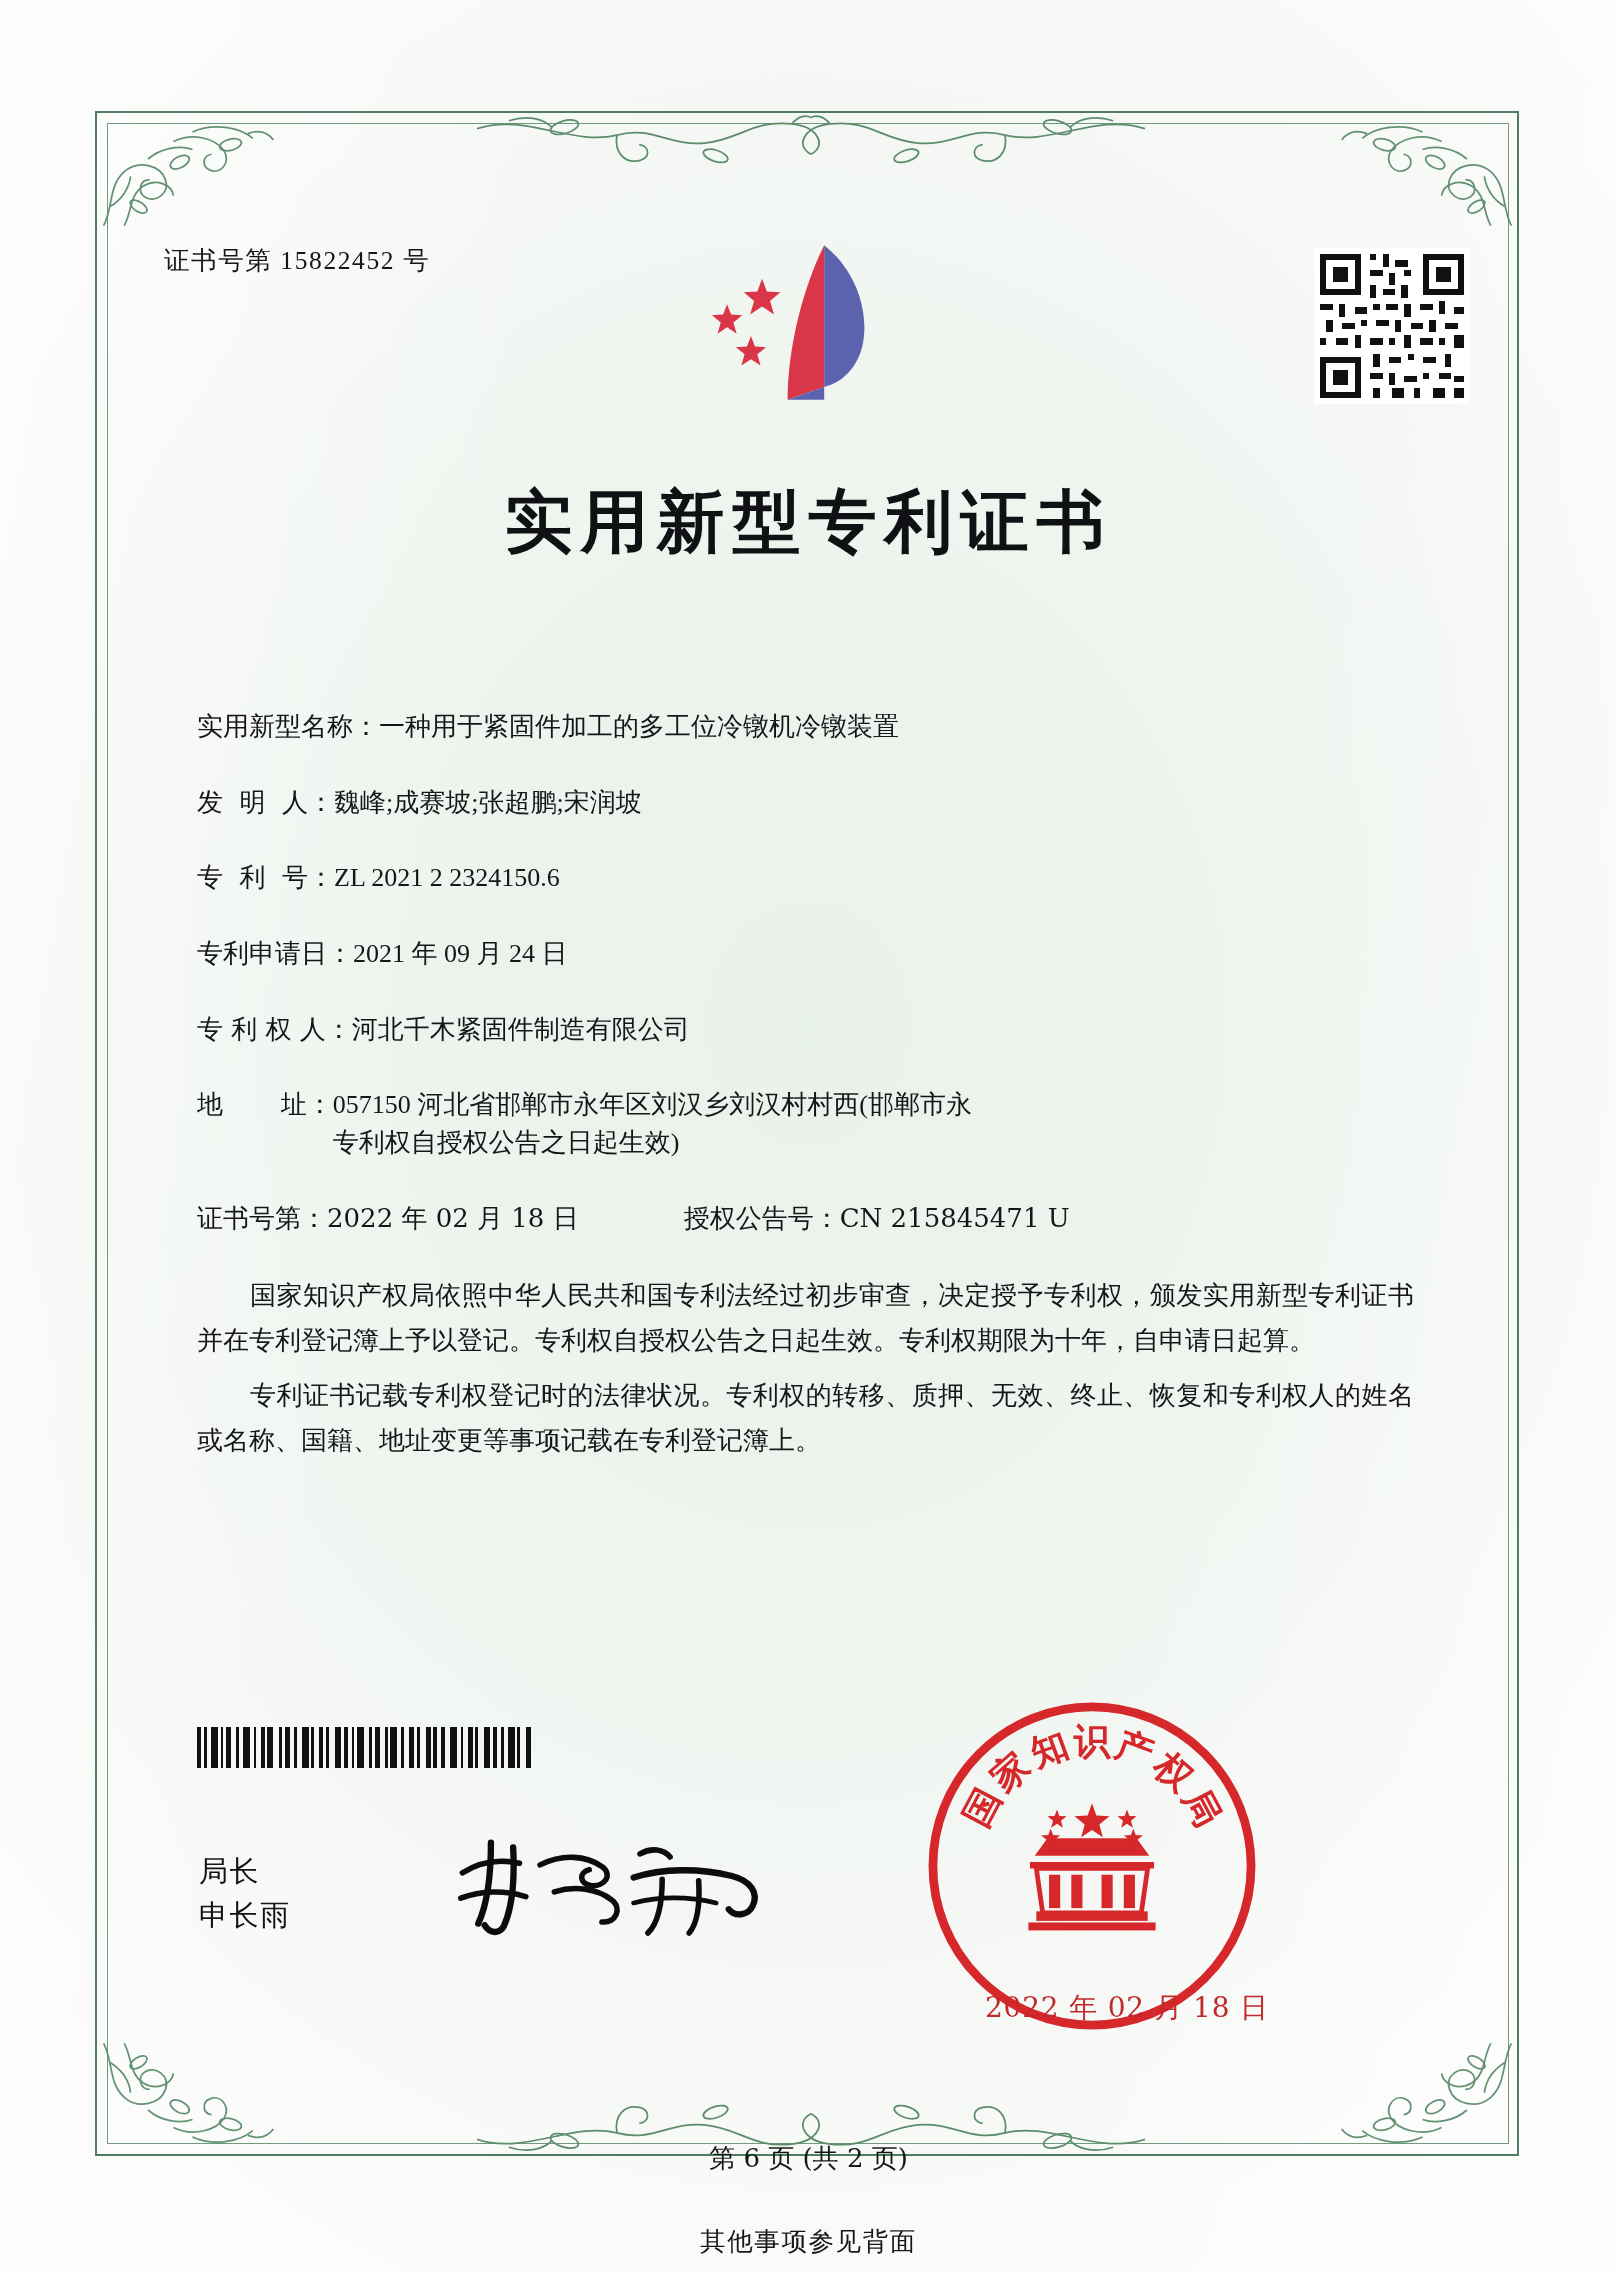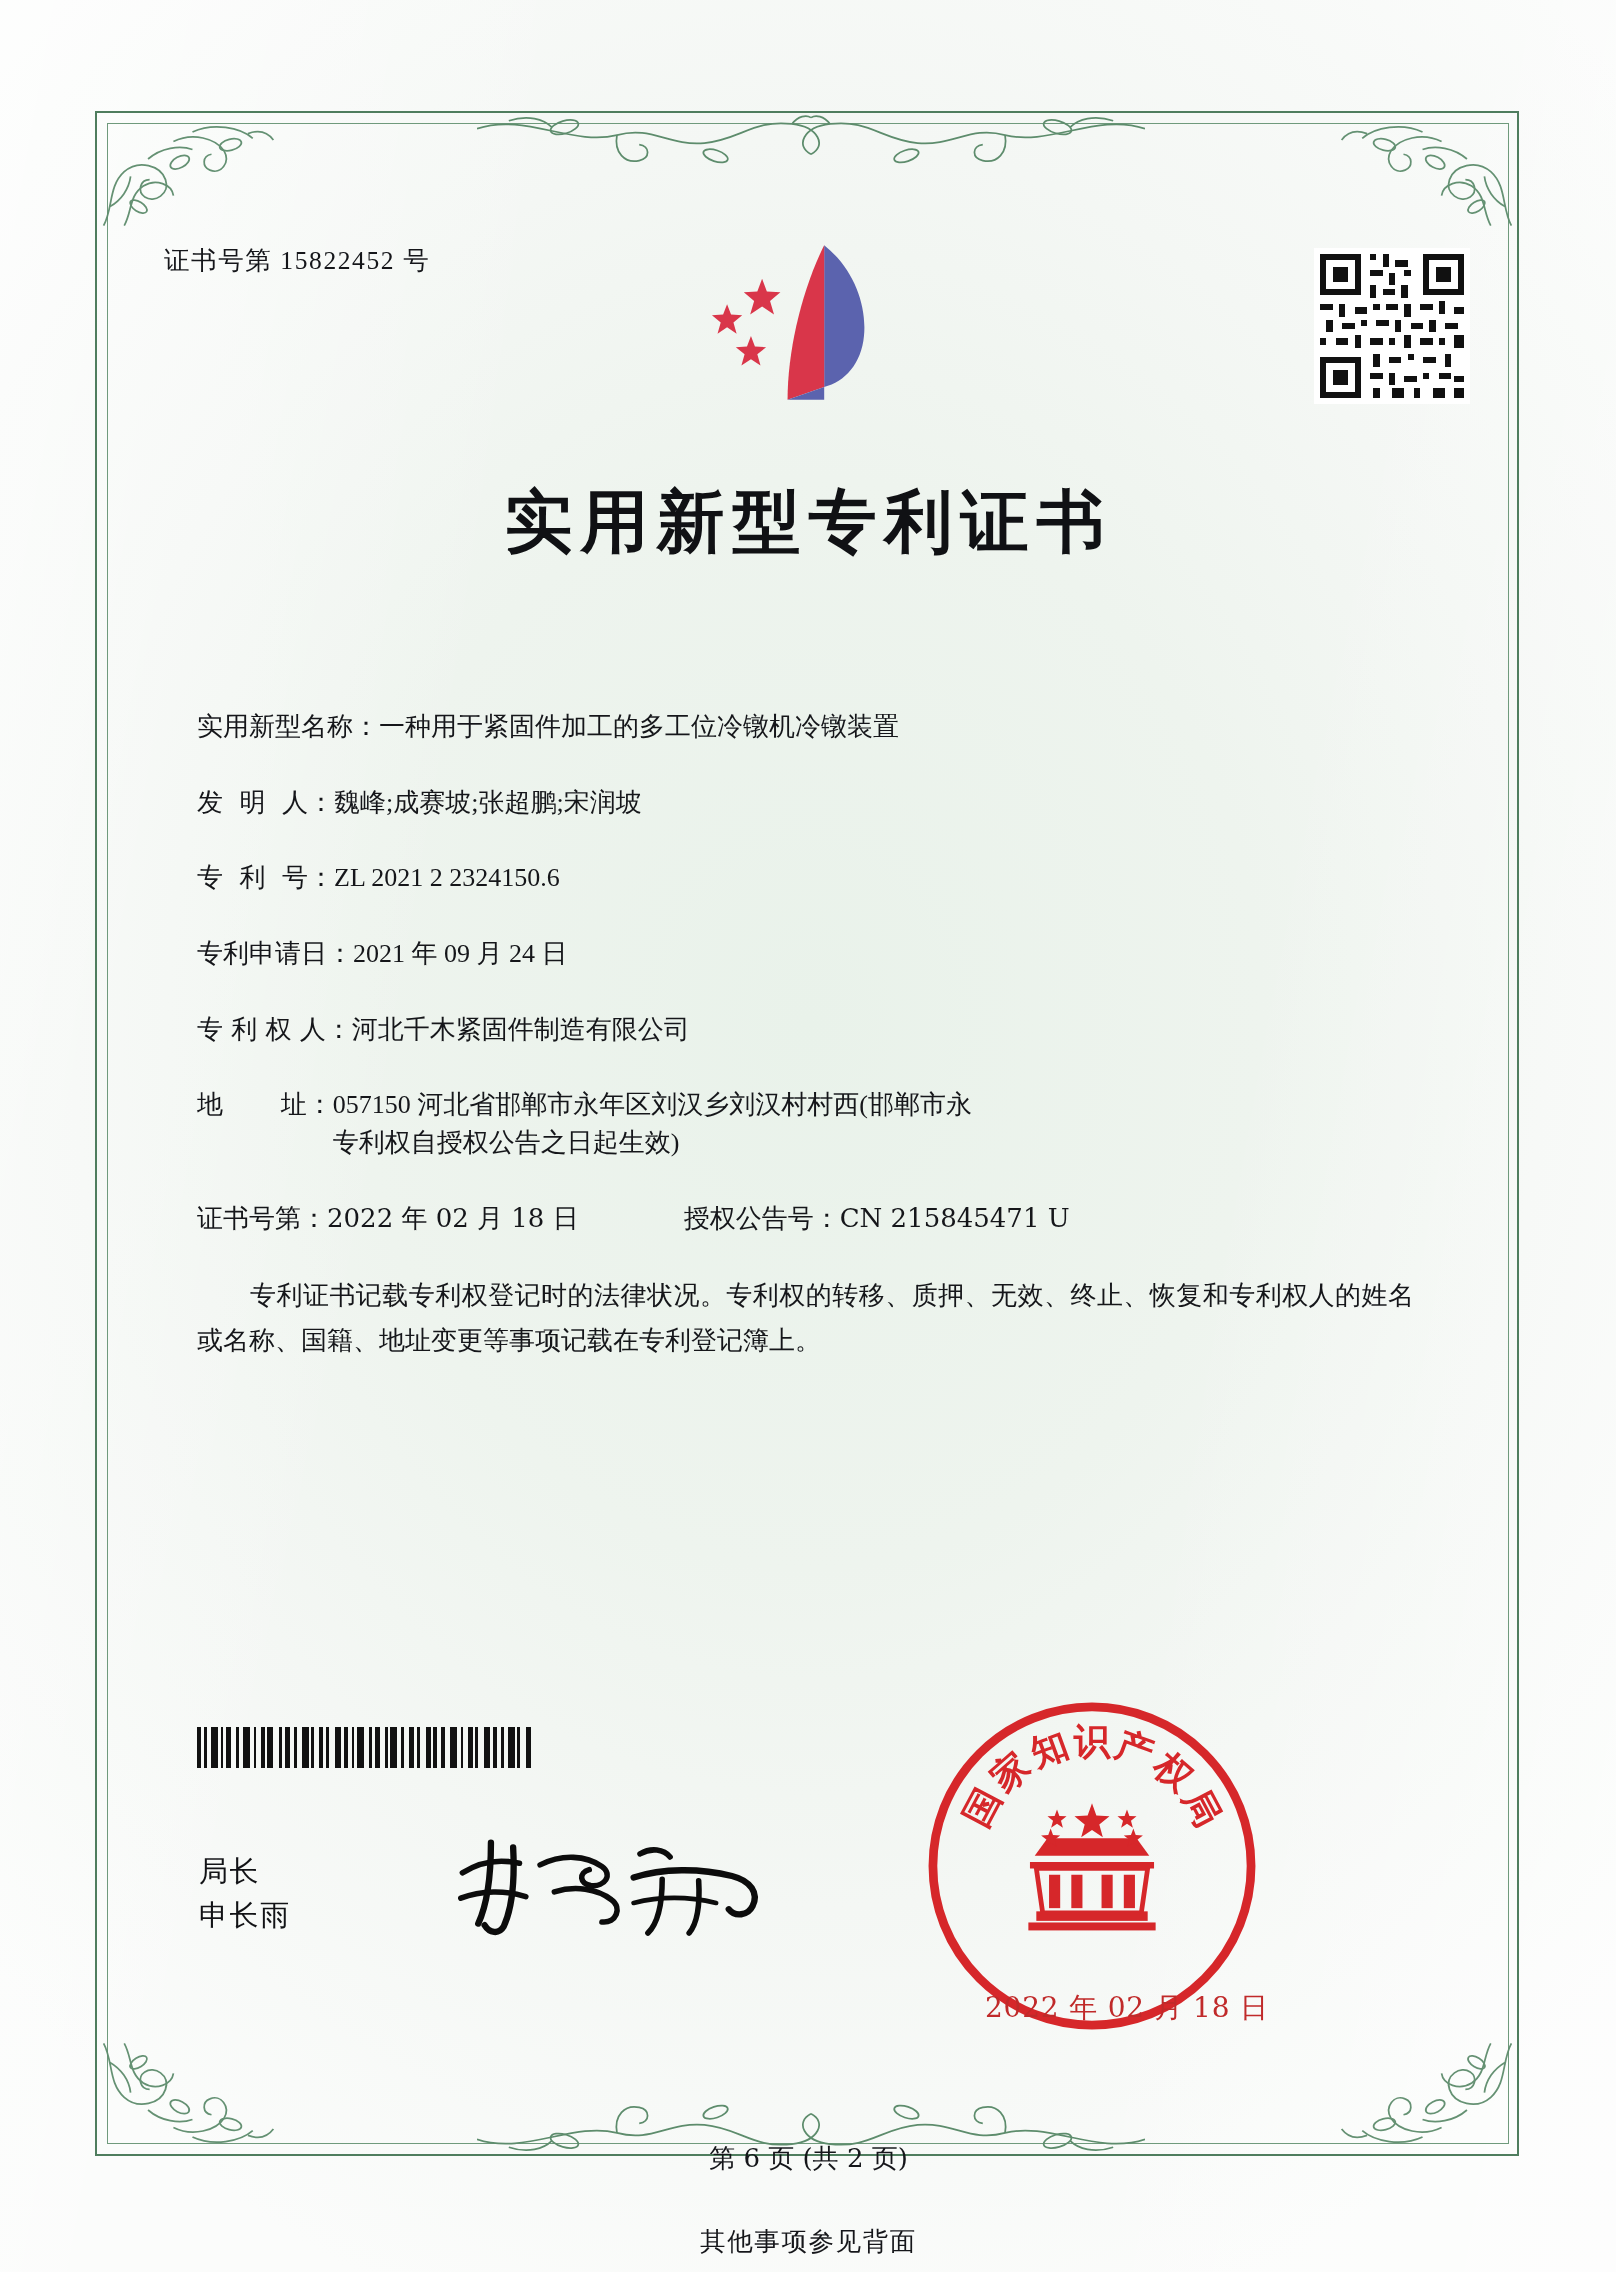--- a/index.html
+++ b/index.html
@@ -477,20 +477,21 @@
     </div>
     <div class="field-row inline2">
       <span class="field-label">证书号第：</span>
       <span class="field-label">2022 年 02 月 18 日</span>
       <span class="pub-no-label">授权公告号：</span>
       <span class="field-label">CN 215845471 U</span>
     </div>
   </div>
 
   <div class="paras">
+    <p>国家知识产权局依照中华人民共和国专利法经过初步审查，决定授予专利权，颁发实用新型专利证书并在专利登记簿上予以登记。专利权自授权公告之日起生效。专利权期限为十年，自申请日起算。</p>
     <p>专利证书记载专利权登记时的法律状况。专利权的转移、质押、无效、终止、恢复和专利权人的姓名或名称、国籍、地址变更等事项记载在专利登记簿上。</p>
   </div>
 
   <div class="barcode">
     <i style="width:4px"></i>
       <i style="width:3.2px;background:transparent"></i>
     <i style="width:2.4px"></i>
       <i style="width:4.8px;background:transparent"></i>
     <i style="width:6.4px"></i>
       <i style="width:3.2px;background:transparent"></i>

